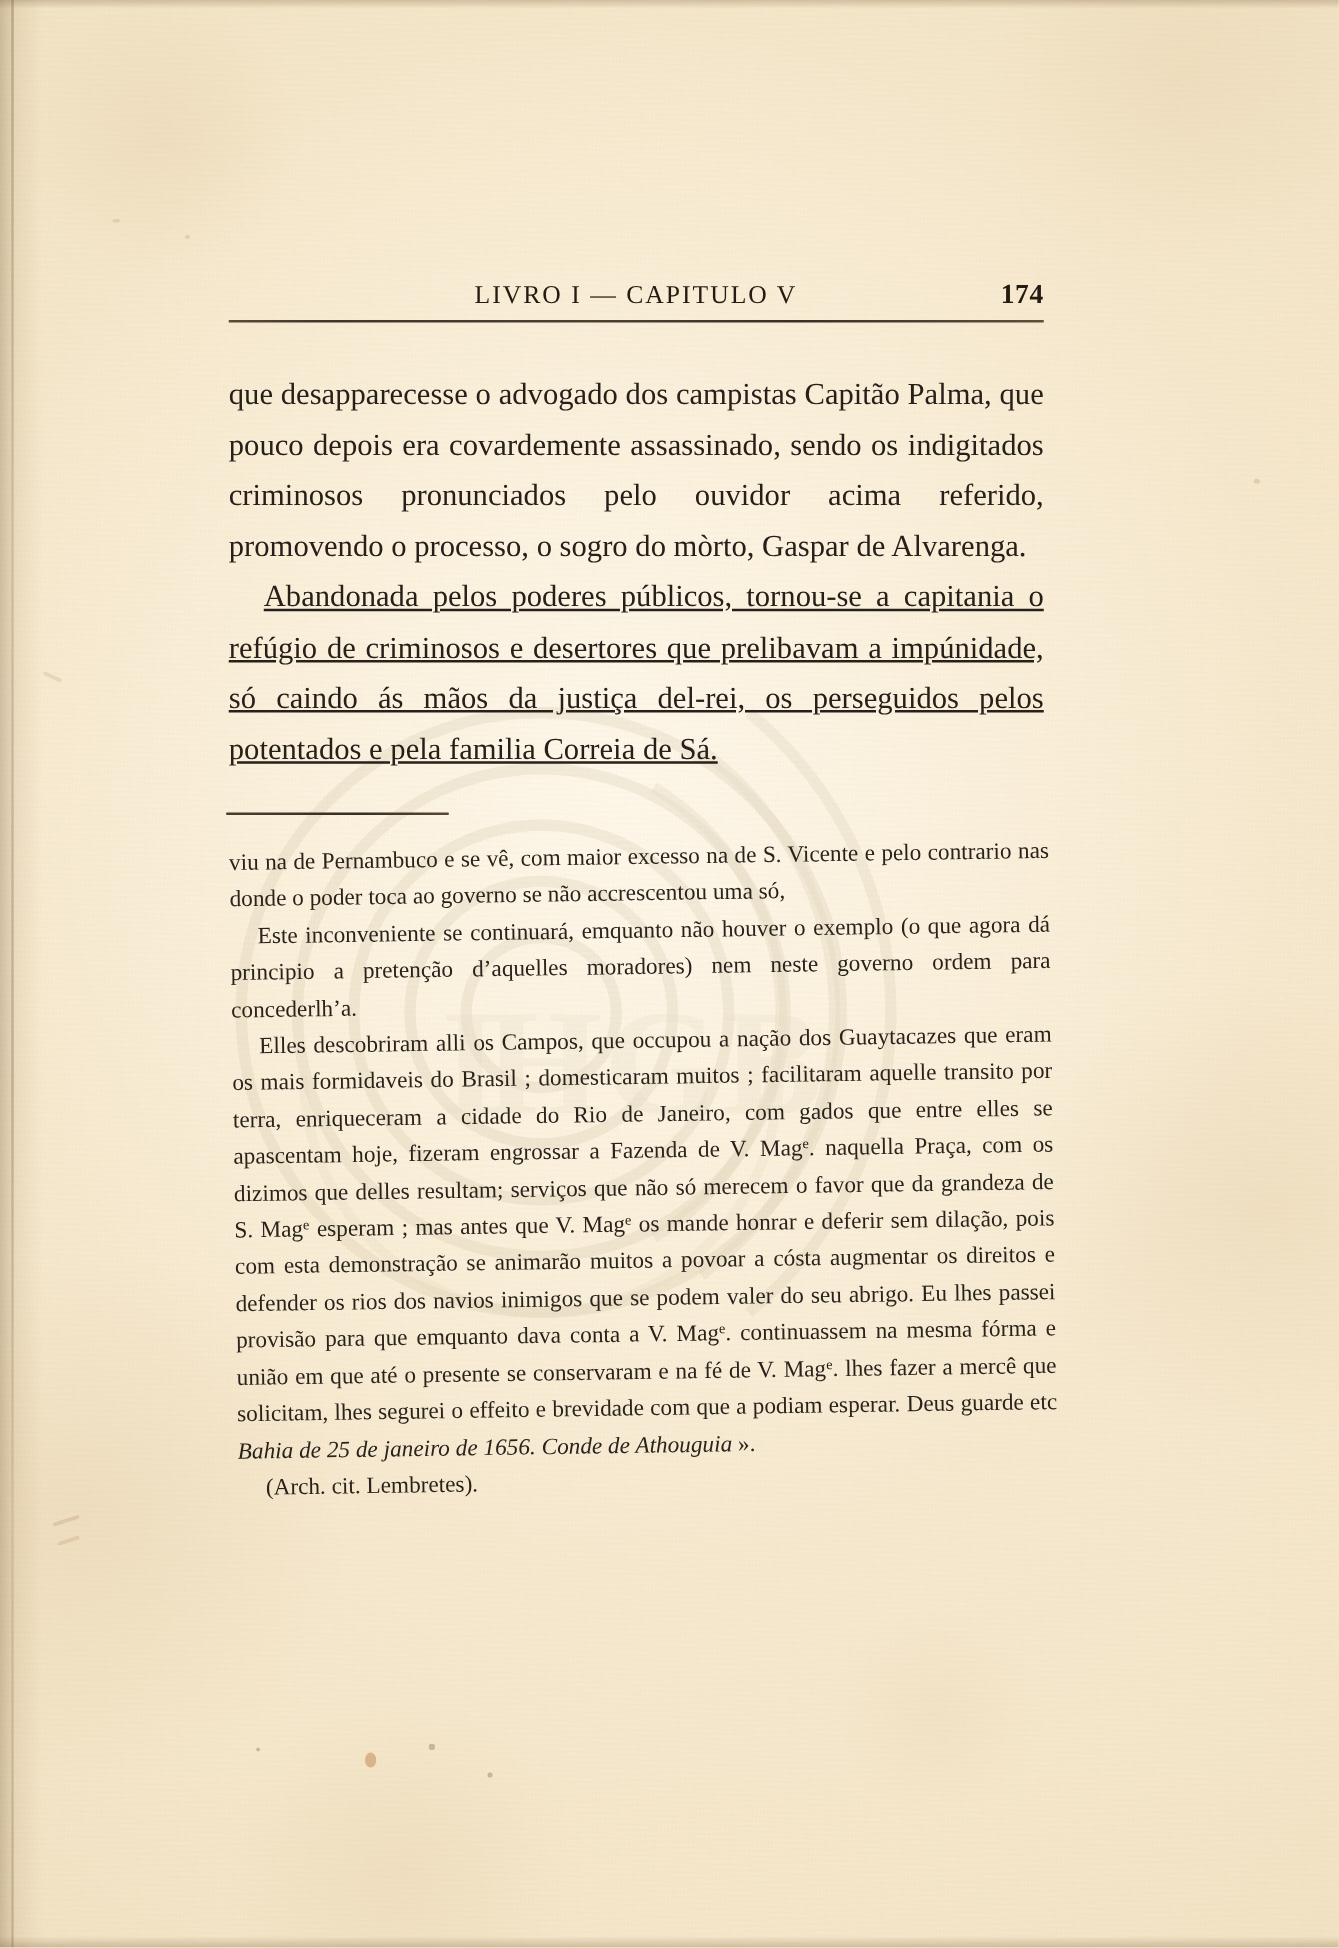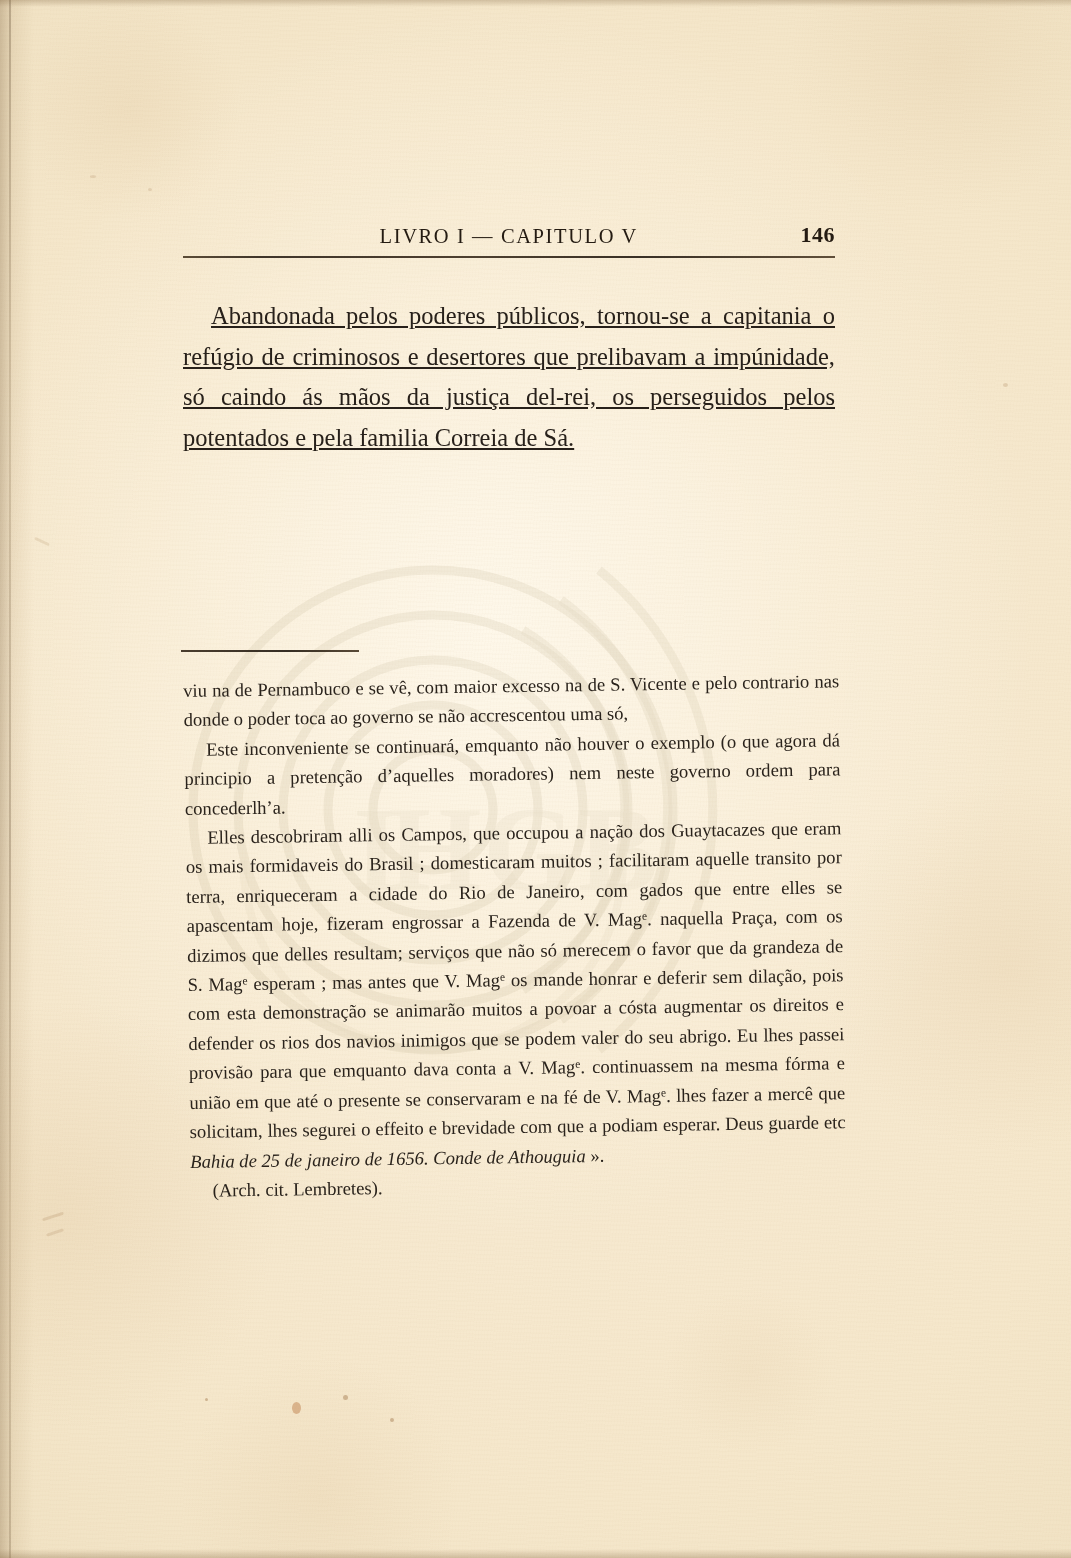--- a/index.html
+++ b/index.html
@@ -172,25 +172,26 @@
   <div class="speck" style="left:148px;top:188px;width:4px;height:3px;opacity:.45;"></div>
   <div class="speck" style="left:90px;top:175px;width:6px;height:3px;opacity:.4;"></div>
   <div class="speck" style="left:42px;top:1215px;width:22px;height:3px;border-radius:2px;opacity:.45;transform:rotate(-18deg);"></div>
   <div class="speck" style="left:46px;top:1231px;width:18px;height:3px;border-radius:2px;opacity:.4;transform:rotate(-18deg);"></div>
   <div class="speck" style="left:34px;top:540px;width:16px;height:3px;border-radius:2px;opacity:.35;transform:rotate(25deg);"></div>
 
   <div id="content">
 
     <div class="running-head">
       <span class="rh-title">LIVRO I — CAPITULO V</span>
-      <span class="rh-folio">146</span>
+      <span class="rh-folio">174</span>
     </div>
     <div class="head-rule"></div>
 
     <div class="body-block" id="body-block">
+        <p>que desapparecesse o advogado dos campistas Capitão Palma, que pouco depois era covardemente assassinado, sendo os indigitados criminosos pronunciados pelo ouvidor acima referido, promovendo o processo, o sogro do mòrto, Gaspar de Alvarenga.</p>
         <p class="indent">Abandonada pelos poderes públicos, tornou-se a capitania o refúgio de criminosos e desertores que prelibavam a impúnidade, só caindo ás mãos da justiça del-rei, os perseguidos pelos potentados e pela familia Correia de Sá.</p>
       </div>
 
     <div class="fn-rule"></div>
 
     <div id="footnote">
         <p><span>viu na de Pernambuco e se vê, com maior excesso na de S. Vicente e pelo contrario nas donde o poder toca ao governo se não accrescentou uma só,</span></p>
         <p class="indent"><span>Este inconveniente se continuará, emquanto não houver o exemplo (o que agora dá principio a pretenção d’aquelles moradores) nem neste governo ordem para concederlh’a.</span></p>
         <p class="indent"><span>Elles descobriram alli os Campos, que occupou a nação dos Guaytacazes que eram os mais formidaveis do Brasil ; domesticaram muitos ; facilitaram aquelle transito por terra, enriqueceram a cidade do Rio de Janeiro, com gados que entre elles se apascentam hoje, fizeram engrossar a Fazenda de V. Mag</span><sup>e</sup><span>. naquella Praça, com os dizimos que delles resultam; serviços que não só merecem o favor que da grandeza de S. Mag</span><sup>e</sup><span> esperam ; mas antes que V. Mag</span><sup>e</sup><span> os mande honrar e deferir sem dilação, pois com esta demonstração se animarão muitos a povoar a cósta augmentar os direitos e defender os rios dos navios inimigos que se podem valer do seu abrigo. Eu lhes passei provisão para que emquanto dava conta a V. Mag</span><sup>e</sup><span>. continuassem na mesma fórma e união em que até o presente se conservaram e na fé de V. Mag</span><sup>e</sup><span>. lhes fazer a mercê que solicitam, lhes segurei o effeito e brevidade com que a podiam esperar. Deus guarde etc </span><em class="it">Bahia de 25 de janeiro de 1656. Conde de Athouguia</em><span> ».</span></p>
         <p class="indent"><span>(Arch. cit. Lembretes).</span></p>

